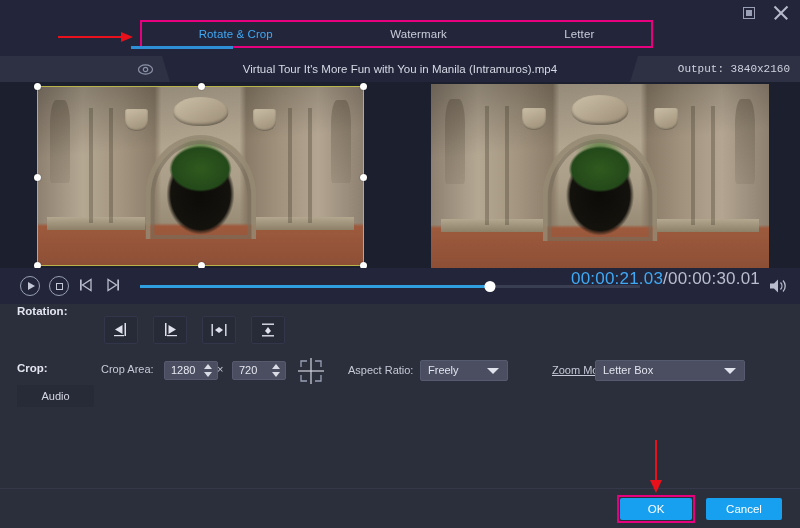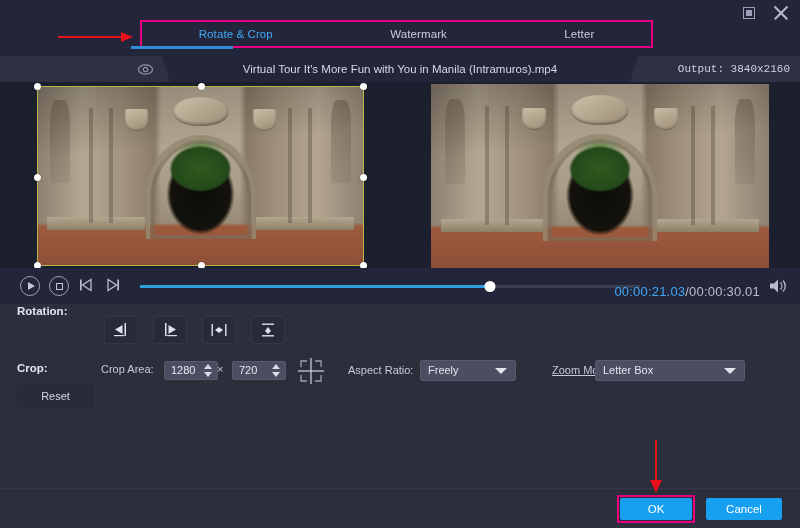--- a/index.html
+++ b/index.html
@@ -217,22 +217,22 @@
   }
   .progress-fill {
     position: absolute; left: 0; top: 0; height: 2.5px; background: #2f9fe0;
   }
   .progress-knob {
     position: absolute; top: -4px; width: 11px; height: 11px;
     border-radius: 50%; background: #ffffff; transform: translateX(-50%);
     cursor: pointer;
   }
   .timecode {
-    position: absolute; right: 40px; top: 16px;
-    font-size: 13px; color: #b9bdcd; letter-spacing: .2px;
+    position: absolute; right: 40px; top: 1px;
+    font-size: 17px; color: #b9bdcd; letter-spacing: .2px;
   }
   .timecode .cur { color: #3fa9f5; }
   .vol-icon { position: absolute; right: 12px; top: 9px; width: 20px; height: 18px; cursor: pointer; }
 
   
   .controls {
     position: absolute; left: 0; top: 304px; width: 800px; height: 184px;
     background: #2b2e3b;
   }
   .row-label {
@@ -538,32 +538,32 @@
         <polyline points="10,24 4,24 4,18"></polyline>
       </g>
       <g stroke="#d5d8e3" stroke-width="1.2">
         <line x1="14" y1="1" x2="14" y2="27"></line>
         <line x1="1" y1="14" x2="27" y2="14"></line>
       </g>
     </svg>
   </div>
 
   <div class="sm-label" style="left:348px; top:364px;">Aspect Ratio:</div>
-  <div class="select" style="left:420px; width:96px;">
+  <div class="select" style="left:420px; width:88px;">
     <span class="sv">Freely</span>
     <span class="caret"></span>
   </div>
 
   <div class="sm-label" style="left:552px; top:364px;text-decoration:underline;">Zoom Mode:</div>
   <div class="select" style="left:595px; width:150px;">
     <span class="sv">Letter Box</span>
     <span class="caret"></span>
   </div>
 
-  <button class="reset-btn">Reset</button>
+  <button class="reset-btn">Audio</button>
 
   <div class="footer"></div>
   <div class="arrow-ok">
     <div class="shaft"></div>
       <div class="head"></div>
   </div>
   <button class="btn-primary">OK</button>
   <div class="ok-highlight"></div>
   <button class="btn-secondary">Cancel</button>
 

